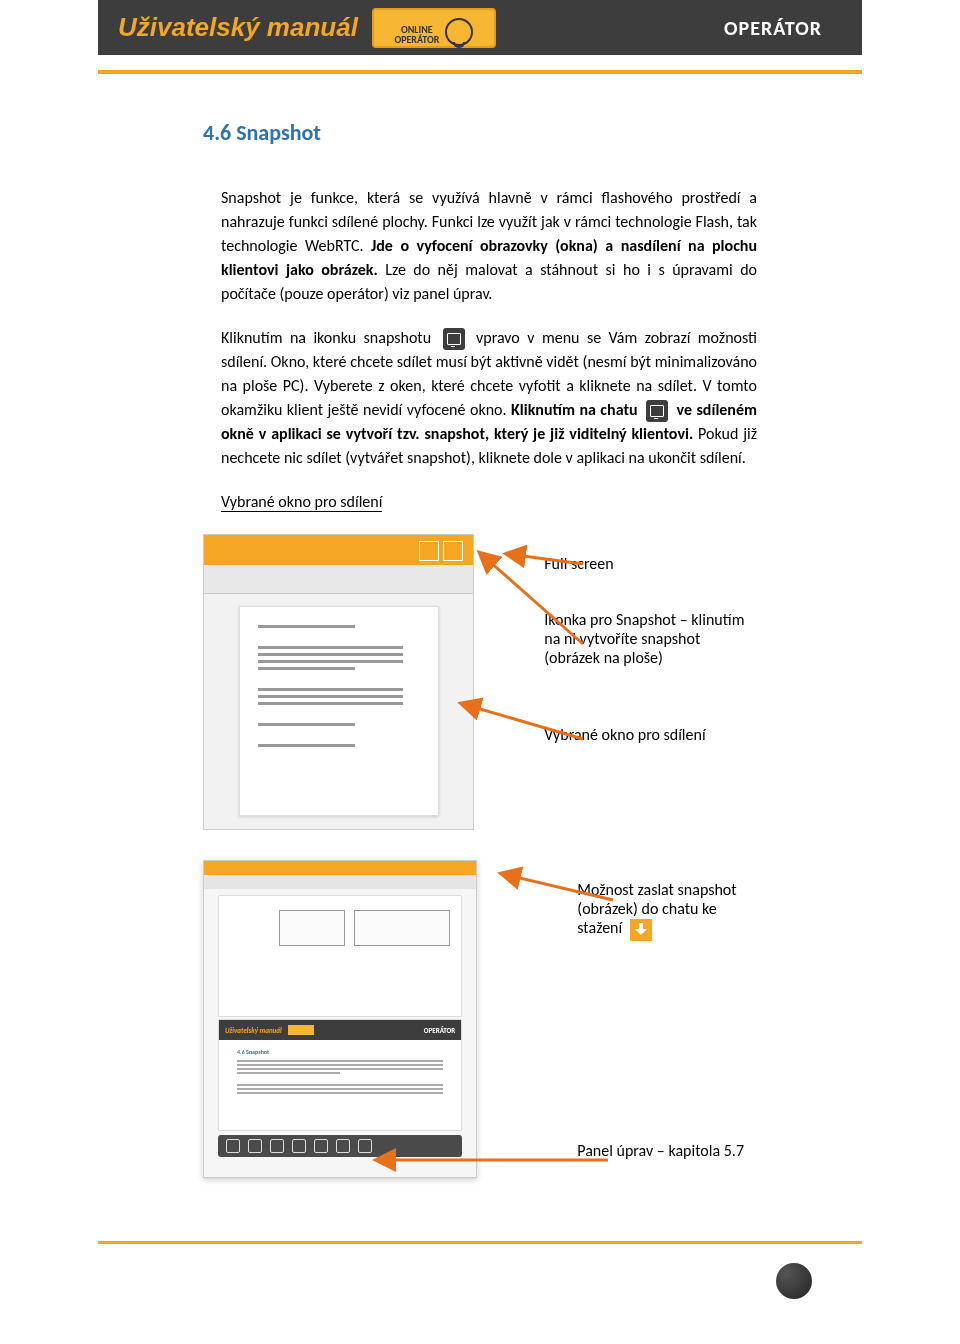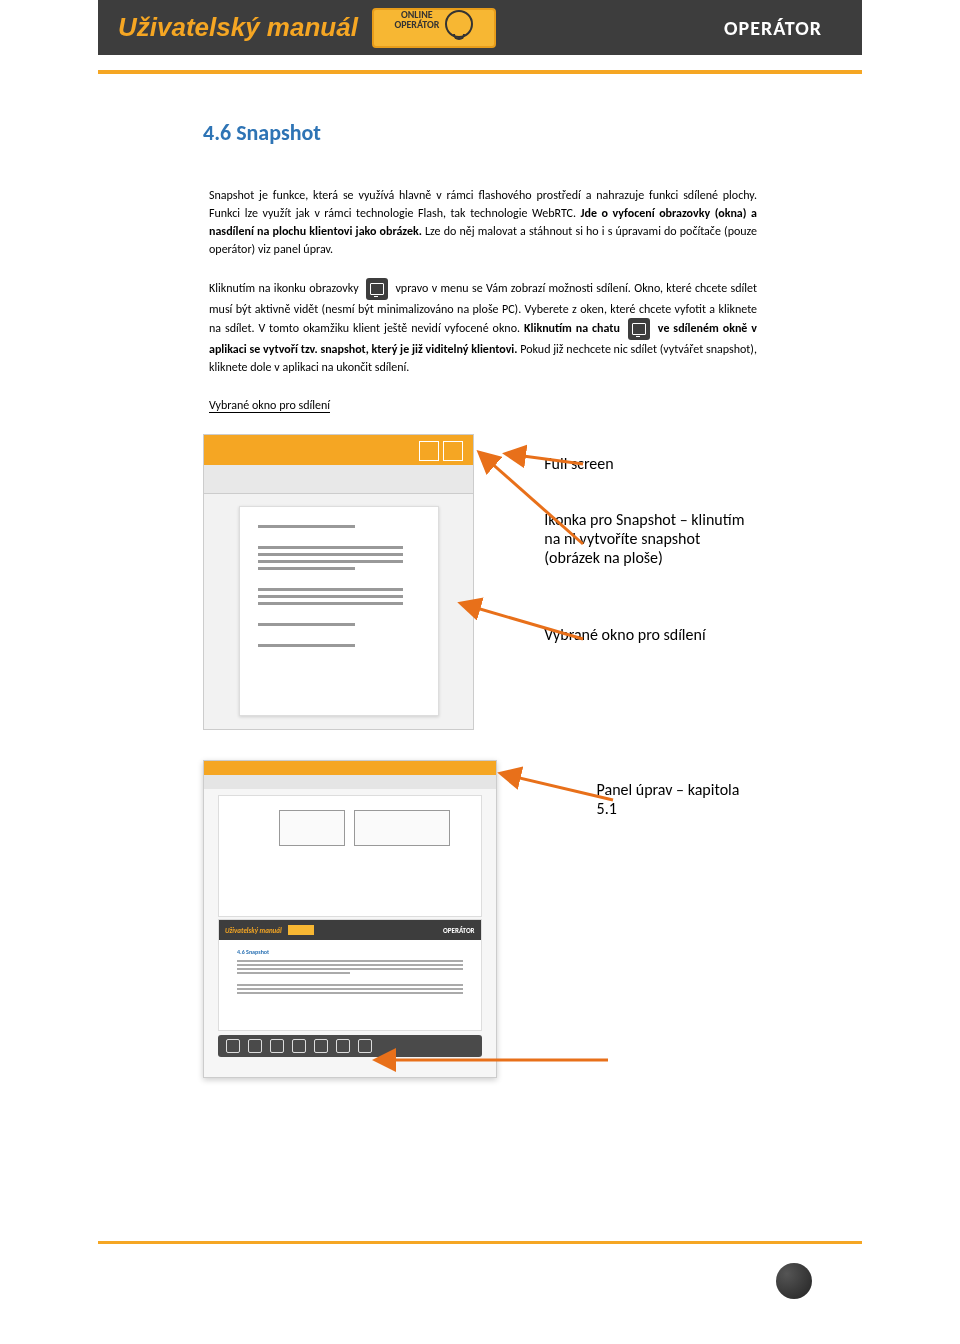--- a/index.html
+++ b/index.html
@@ -1,27 +1,27 @@
 <!DOCTYPE html>
 <html><head>
 <meta charset="utf-8">
 <style>
   html,body{margin:0;padding:0;background:#fff;font-family:Calibri,Arial,sans-serif;color:#000;}
   .page{width:764px;margin:0 auto;background:#fff;position:relative;min-height:1344px;}
   .topbar{height:55px;background:#3d3d3d;display:flex;align-items:center;padding:0 40px 0 20px;}
   .brand{color:#f5a623;font-size:26px;font-weight:700;font-style:italic;font-family:"Arial Black",Arial,sans-serif;}
-  .brand-badge{margin-left:14px;width:120px;height:36px;background:#f7b733;border-radius:4px;display:flex;align-items:flex-start;justify-content:center;color:#333;font-size:10px;font-weight:700;line-height:1.05;text-align:center;position:relative;border:2px solid #e89d1a;}
+  .brand-badge{margin-left:14px;width:120px;height:36px;background:#f7b733;border-radius:4px;display:flex;align-items:flex-end;justify-content:center;color:#333;font-size:10px;font-weight:700;line-height:1.05;text-align:center;position:relative;border:2px solid #e89d1a;}
   .brand-badge .txt{display:flex;flex-direction:column;align-items:center;}
   .brand-badge .headset{width:24px;height:24px;border:2px solid #333;border-radius:50%;margin-left:6px;position:relative;}
   .brand-badge .headset:before{content:"";position:absolute;bottom:-4px;left:50%;transform:translateX(-50%);width:8px;height:4px;border:2px solid #333;border-top:none;border-radius:0 0 6px 6px;}
   .role{margin-left:auto;color:#fff;font-weight:700;font-size:20px;letter-spacing:1px;}
   .accent{height:4px;background:#f5a623;margin-top:15px;}
   .content{padding:45px 105px 40px 105px;}
   h2.section{color:#2e74b5;font-size:22px;font-weight:700;margin:0 0 40px 0;}
-  p{font-size:12px;line-height:1.5;text-align:justify;margin:0 0 20px 6px;}
+  p{font-size:16px;line-height:1.5;text-align:justify;margin:0 0 20px 18px;}
   .b{font-weight:700;}
   .inline-icon{display:inline-block;width:22px;height:22px;background:#3d3d3d;border-radius:3px;vertical-align:middle;margin:0 4px;position:relative;}
   .inline-icon:after{content:"";position:absolute;top:5px;left:4px;width:12px;height:10px;border:1px solid #fff;border-radius:1px;}
   .inline-icon:before{content:"";position:absolute;bottom:3px;left:8px;width:4px;height:2px;border-bottom:1px solid #fff;}
   .u{border-bottom:1px solid #000;display:inline;}
   .figure-row{display:flex;align-items:flex-start;margin:10px 0 30px 0;position:relative;}
   .shot1{width:310px;height:294px;background:#f2f2f2;border:1px solid #ccc;position:relative;overflow:hidden;}
   .shot1 .top{height:30px;background:#f5a623;position:relative;}
   .shot1 .top .ic{position:absolute;top:6px;width:18px;height:18px;border:1px solid #fff;}
   .shot1 .top .ic1{right:34px;}
@@ -80,21 +80,21 @@
   <div class="content">
     <h2 class="section">4.6 Snapshot</h2>
 
     <p>
       <span>Snapshot je funkce, která se využívá hlavně v rámci flashového prostředí a nahrazuje funkci sdílené plochy. Funkci lze využít jak v rámci technologie Flash, tak technologie WebRTC. </span>
       <span class="b">Jde o vyfocení obrazovky (okna) a nasdílení na plochu klientovi jako obrázek.</span>
       <span> Lze do něj malovat a stáhnout si ho i s úpravami do počítače (pouze operátor) viz panel úprav.</span>
     </p>
 
     <p>
-      <span>Kliknutím na ikonku obrazovky </span>
+      <span>Kliknutím na ikonku snapshotu </span>
       <span class="inline-icon"></span>
       <span> vpravo v menu se Vám zobrazí možnosti sdílení. Okno, které chcete sdílet musí být aktivně vidět (nesmí být minimalizováno na ploše PC). Vyberete z oken, které chcete vyfotit a kliknete na sdílet. V tomto okamžiku klient ještě nevidí vyfocené okno. </span>
       <span class="b">Kliknutím na chatu </span>
       <span class="inline-icon"></span>
       <span class="b"> ve sdíleném okně v aplikaci se vytvoří tzv. snapshot, který je již viditelný klientovi.</span>
       <span> Pokud již nechcete nic sdílet (vytvářet snapshot), kliknete dole v aplikaci na ukončit sdílení.</span>
     </p>
 
     <p><span class="u">Vybrané okno pro sdílení</span></p>
 
@@ -179,21 +179,25 @@
       <svg class="arrows" width="420" height="320">
         <defs>
             <marker id="ah2" markerWidth="8" markerHeight="8" refX="6" refY="4" orient="auto">
               <path d="M0,0 L8,4 L0,8 Z" fill="#e8701a"></path>
             </marker>
           </defs>
         <line x1="410" y1="40" x2="300" y2="14" stroke="#e8701a" stroke-width="3" marker-end="url(#ah2)"></line>
         <line x1="405" y1="300" x2="175" y2="300" stroke="#e8701a" stroke-width="3" marker-end="url(#ah2)"></line>
       </svg>
       <div class="annot-col2">
-        <div class="annot">Panel úprav – kapitola 5.1</div>
+        <div class="annot" style="max-width:200px;margin-bottom:200px;">
+          <span>Možnost zaslat snapshot (obrázek) do chatu ke stažení</span>
+          <span class="download-ic"></span>
+        </div>
+        <div class="annot">Panel úprav – kapitola 5.7</div>
       </div>
     </div>
 
   </div>
 
   <div class="footer-accent"></div>
   <div class="pagebtn"></div>
 </div>
 
 </body></html>

